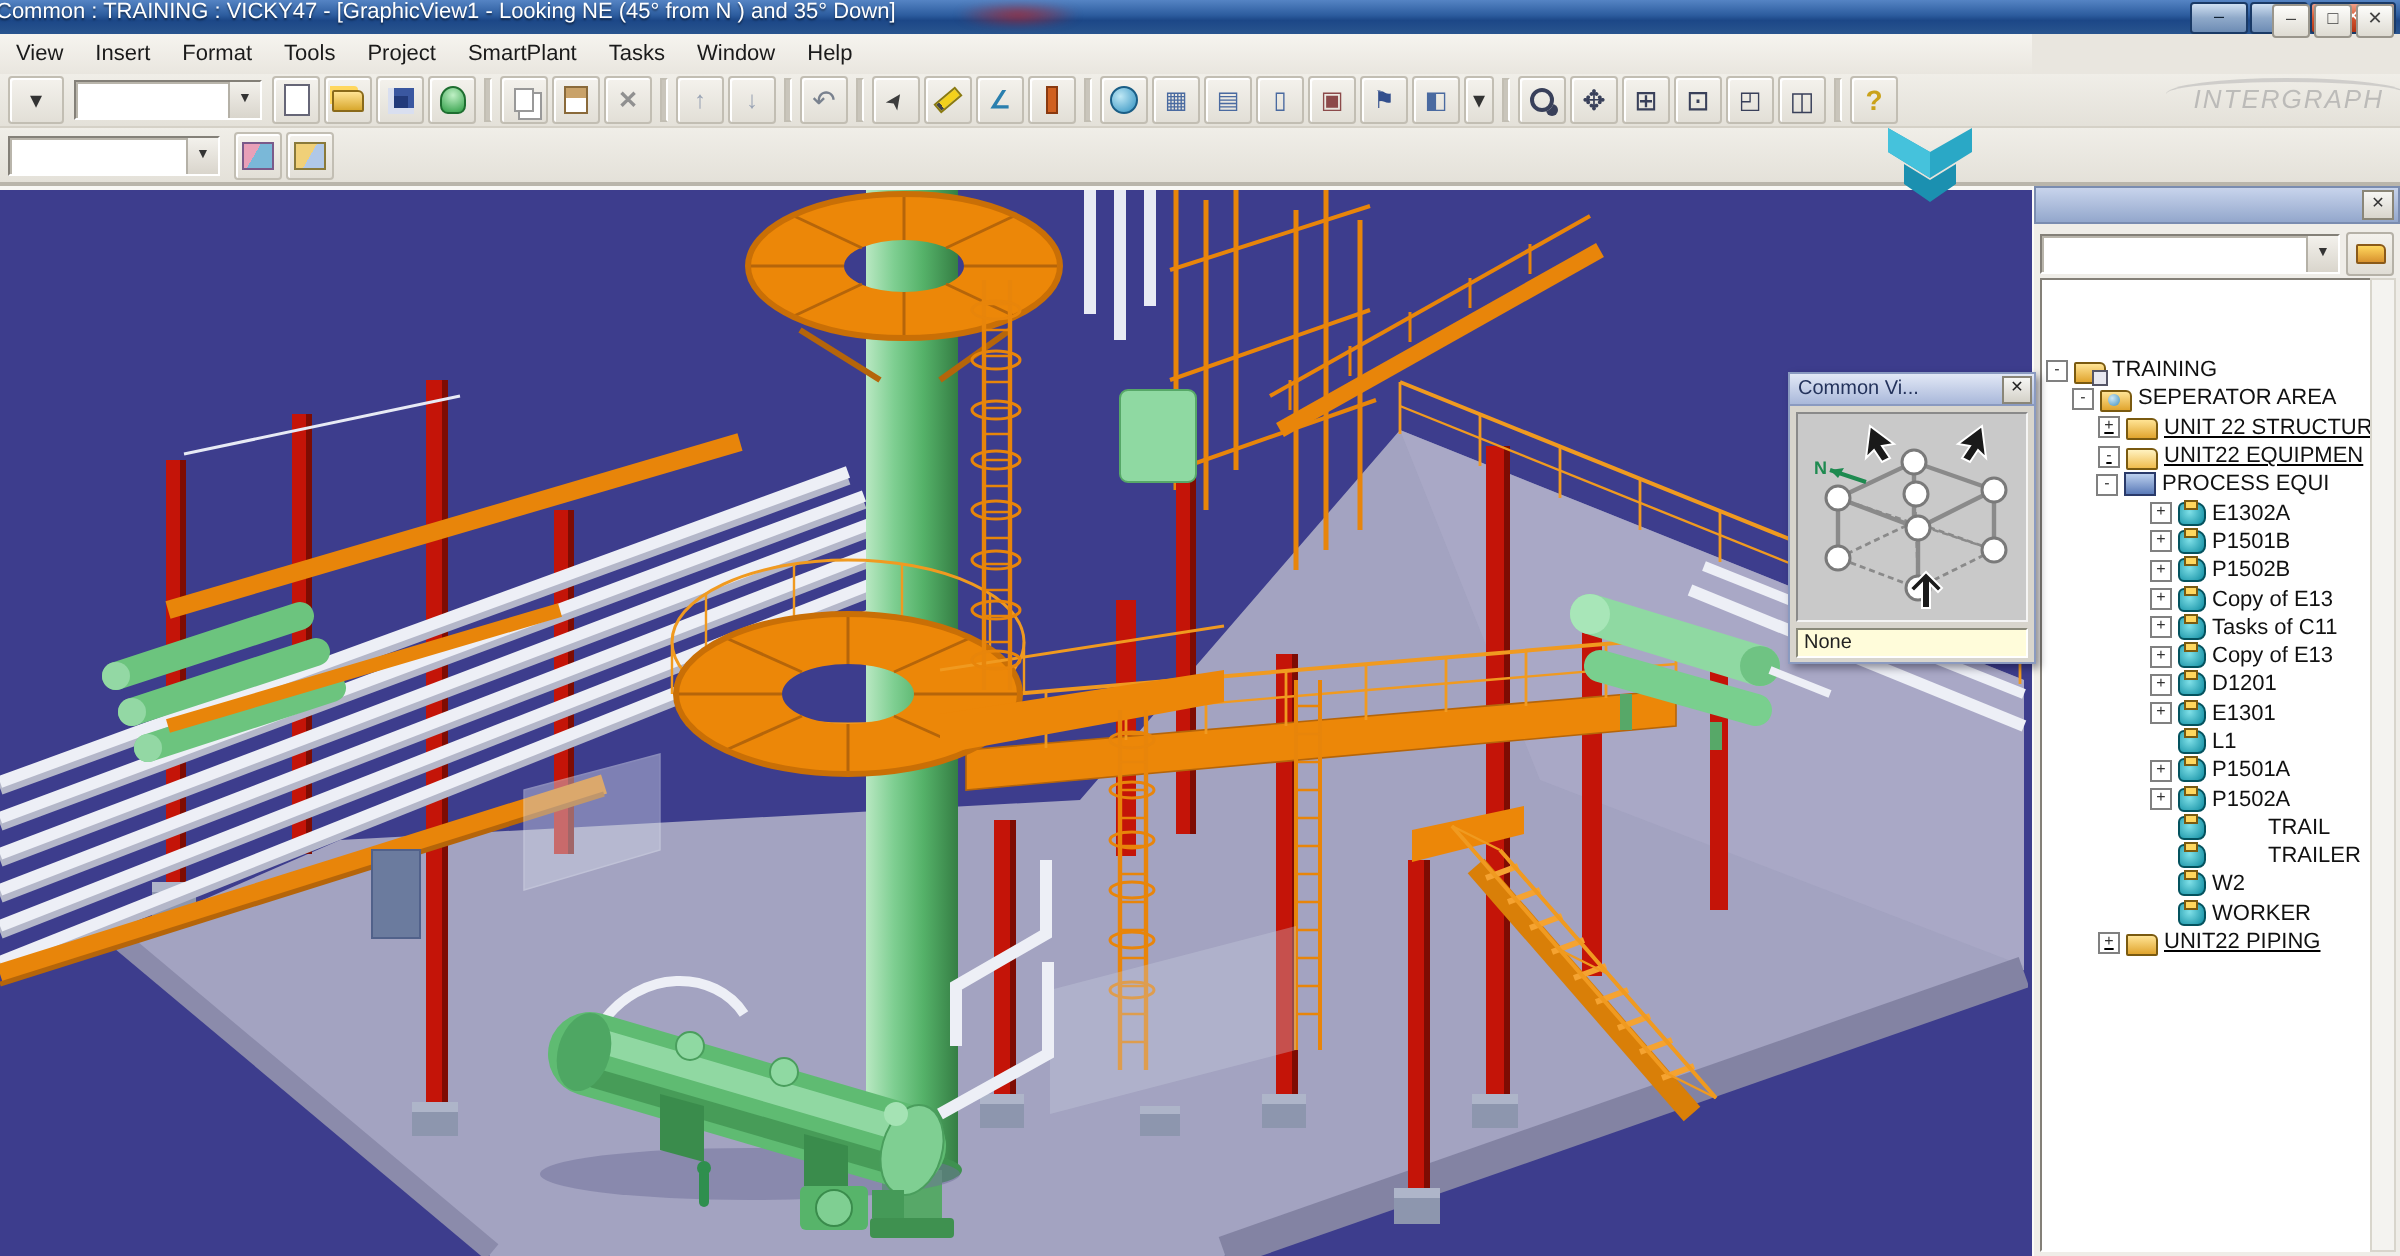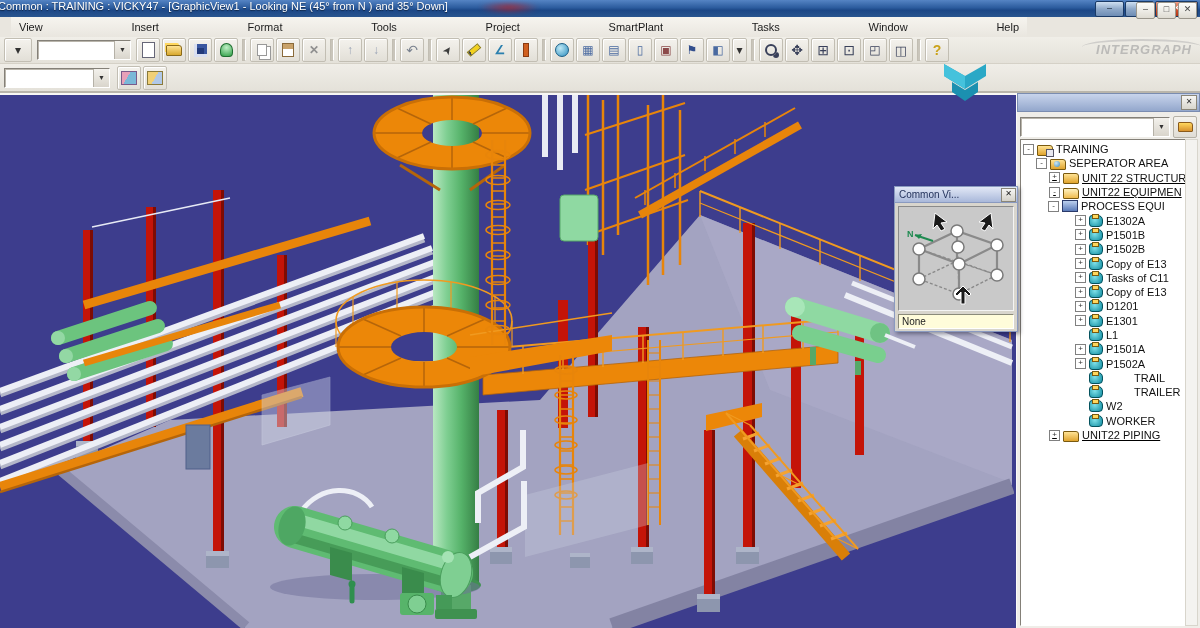--- a/index.html
+++ b/index.html
@@ -14,23 +14,23 @@
     text-shadow:0 1px 1px rgba(0,0,0,.5);}
   #title-smudge{position:absolute;left:478px;top:1px;width:62px;height:13px;border-radius:50%;
     background:radial-gradient(ellipse at center,rgba(190,30,30,.75),rgba(150,20,40,0) 70%);
     filter:blur(2px);}
   #win-controls{position:absolute;right:2px;top:1px;display:flex;gap:1px;}
   .wc{width:27px;height:14px;border:1px solid #1a3a66;border-radius:2px;
     background:linear-gradient(#cfe0f2,#8fa9c9 50%,#6d8cb4);color:#123;
     font-size:9px;line-height:12px;text-align:center;}
   .wc.close{width:41px;background:linear-gradient(#f0a088,#d45530 50%,#b13414);color:#fff;}
   
-  #menubar{position:absolute;left:11px;top:17px;width:1016px;height:20px;
+  #menubar{position:absolute;left:0;top:17px;width:1016px;height:20px;
     background:linear-gradient(#f6f4ef,#e9e6df);border-bottom:1px solid #d2cec4;
-    display:flex;align-items:center;justify-content:space-between;}
+    display:flex;align-items:center;}
   .menu-item{padding:2px 8px;color:#1a1a1a;}
   #mdi-controls{position:absolute;right:3px;top:2px;display:flex;gap:2px;}
   .mdi{width:17px;height:15px;background:linear-gradient(#fdfdfb,#dedbd2);
     border:1px solid #9a968c;border-radius:2px;font-size:9px;line-height:13px;
     text-align:center;color:#444;}
   
   .toolbar{position:absolute;left:0;width:1200px;background:linear-gradient(#f0eee8,#e4e1d9);
     display:flex;align-items:center;padding-left:3px;box-sizing:border-box;}
   #toolbar1{top:37px;height:27px;border-bottom:1px solid #d5d1c7;}
   #toolbar2{top:64px;height:29px;border-bottom:2px solid #b9b5ab;}
@@ -87,21 +87,21 @@
   [data-name="view-control-button"]::before{content:"◫";color:#39405a;font-size:13px;}
   [data-name="help-button"]::before{content:"?";color:#caa21a;font-weight:bold;font-size:14px;}
   [data-name="surface-style-button"]::before{content:"";width:14px;height:12px;border:1px solid #7a5a8a;
     background:linear-gradient(120deg,#e8a0b8 40%,#7ab8d8 40%);}
   [data-name="view-style-button"]::before{content:"";width:14px;height:12px;border:1px solid #8a7a3a;
     background:linear-gradient(120deg,#f0d078 50%,#b0c8e8 50%);}
   [data-name="view-dropdown-button"]{width:26px;}
   [data-name="view-dropdown-button"]::before{content:"▾";color:#333;}
   
   #intergraph{position:absolute;right:8px;top:42px;color:rgba(150,150,152,.55);
-    font-size:13px;font-weight:bold;letter-spacing:1px;font-style:italic;z-index:5;}
+    font-size:13px;font-weight:normal;letter-spacing:1px;font-style:italic;z-index:5;}
   #intergraph::before{content:"";position:absolute;left:-14px;top:-3px;width:120px;height:14px;
     border-top:2px solid rgba(160,160,162,.4);border-radius:50%;}
   
   #main{position:absolute;left:0;top:93px;width:1200px;height:535px;}
   #viewport{position:absolute;left:0;top:0;width:1016px;height:535px;background:#3d3d8d;
     border-top:2px solid #f8f7f4;box-sizing:border-box;}
   
   #wpanel{position:absolute;left:1016px;top:0;width:184px;height:535px;background:#efede8;
     border-left:1px solid #fbfaf8;box-sizing:border-box;}
   #wpanel-header{height:17px;background:linear-gradient(#c8d4ec,#93a7cc);display:flex;
@@ -113,21 +113,21 @@
   #wpanel-toolbar .combo{flex:1;height:18px;}
   #wpanel-folder-btn{width:22px;height:20px;background:linear-gradient(#f4f2ed,#e0ddd5);
     border:1px solid #b5b1a7;border-radius:2px;display:flex;align-items:center;justify-content:center;}
   #wpanel-folder-btn::before{content:"";width:13px;height:8px;background:linear-gradient(#ffd75e,#d8922e);
     border:1px solid #8a5a1a;border-radius:1px 3px 1px 1px;}
   #tree-wrap{position:absolute;left:3px;right:14px;top:46px;bottom:2px;background:#fff;
     border:1px solid;border-color:#848078 #fff #fff #848078;overflow:hidden;padding-top:2px;}
   #tree-scrollbar{position:absolute;right:2px;top:46px;bottom:2px;width:11px;background:#f4f3f0;
     border:1px solid #d8d5cc;}
   .trow{display:flex;align-items:center;height:14.3px;white-space:nowrap;}
-  .trow[data-lvl="0"]{padding-left:2px;}
+  .trow[data-lvl="0"]{padding-left:2px;margin-top:36px;}
   .trow[data-lvl="1"]{padding-left:15px;}
   .trow[data-lvl="2"]{padding-left:28px;text-decoration:underline;}
   .trow[data-lvl="3"]{padding-left:27px;}
   .trow[data-lvl="4"]{padding-left:54px;text-align:right;}
   .exp{width:9px;height:9px;margin-right:3px;border:1px solid #808080;background:#fff;
     font-size:8px;line-height:7px;text-align:center;color:#333;flex:none;box-sizing:content-box;}
   .exp::before{content:attr(data-exp);}
   .exp[data-exp=""]{border-color:transparent;background:transparent;}
   .ticon{width:14px;height:11px;margin-right:3px;flex:none;position:relative;}
   .ticon[data-icon="folder"],.ticon[data-icon="workspace"],.ticon[data-icon="folder-open"]{

